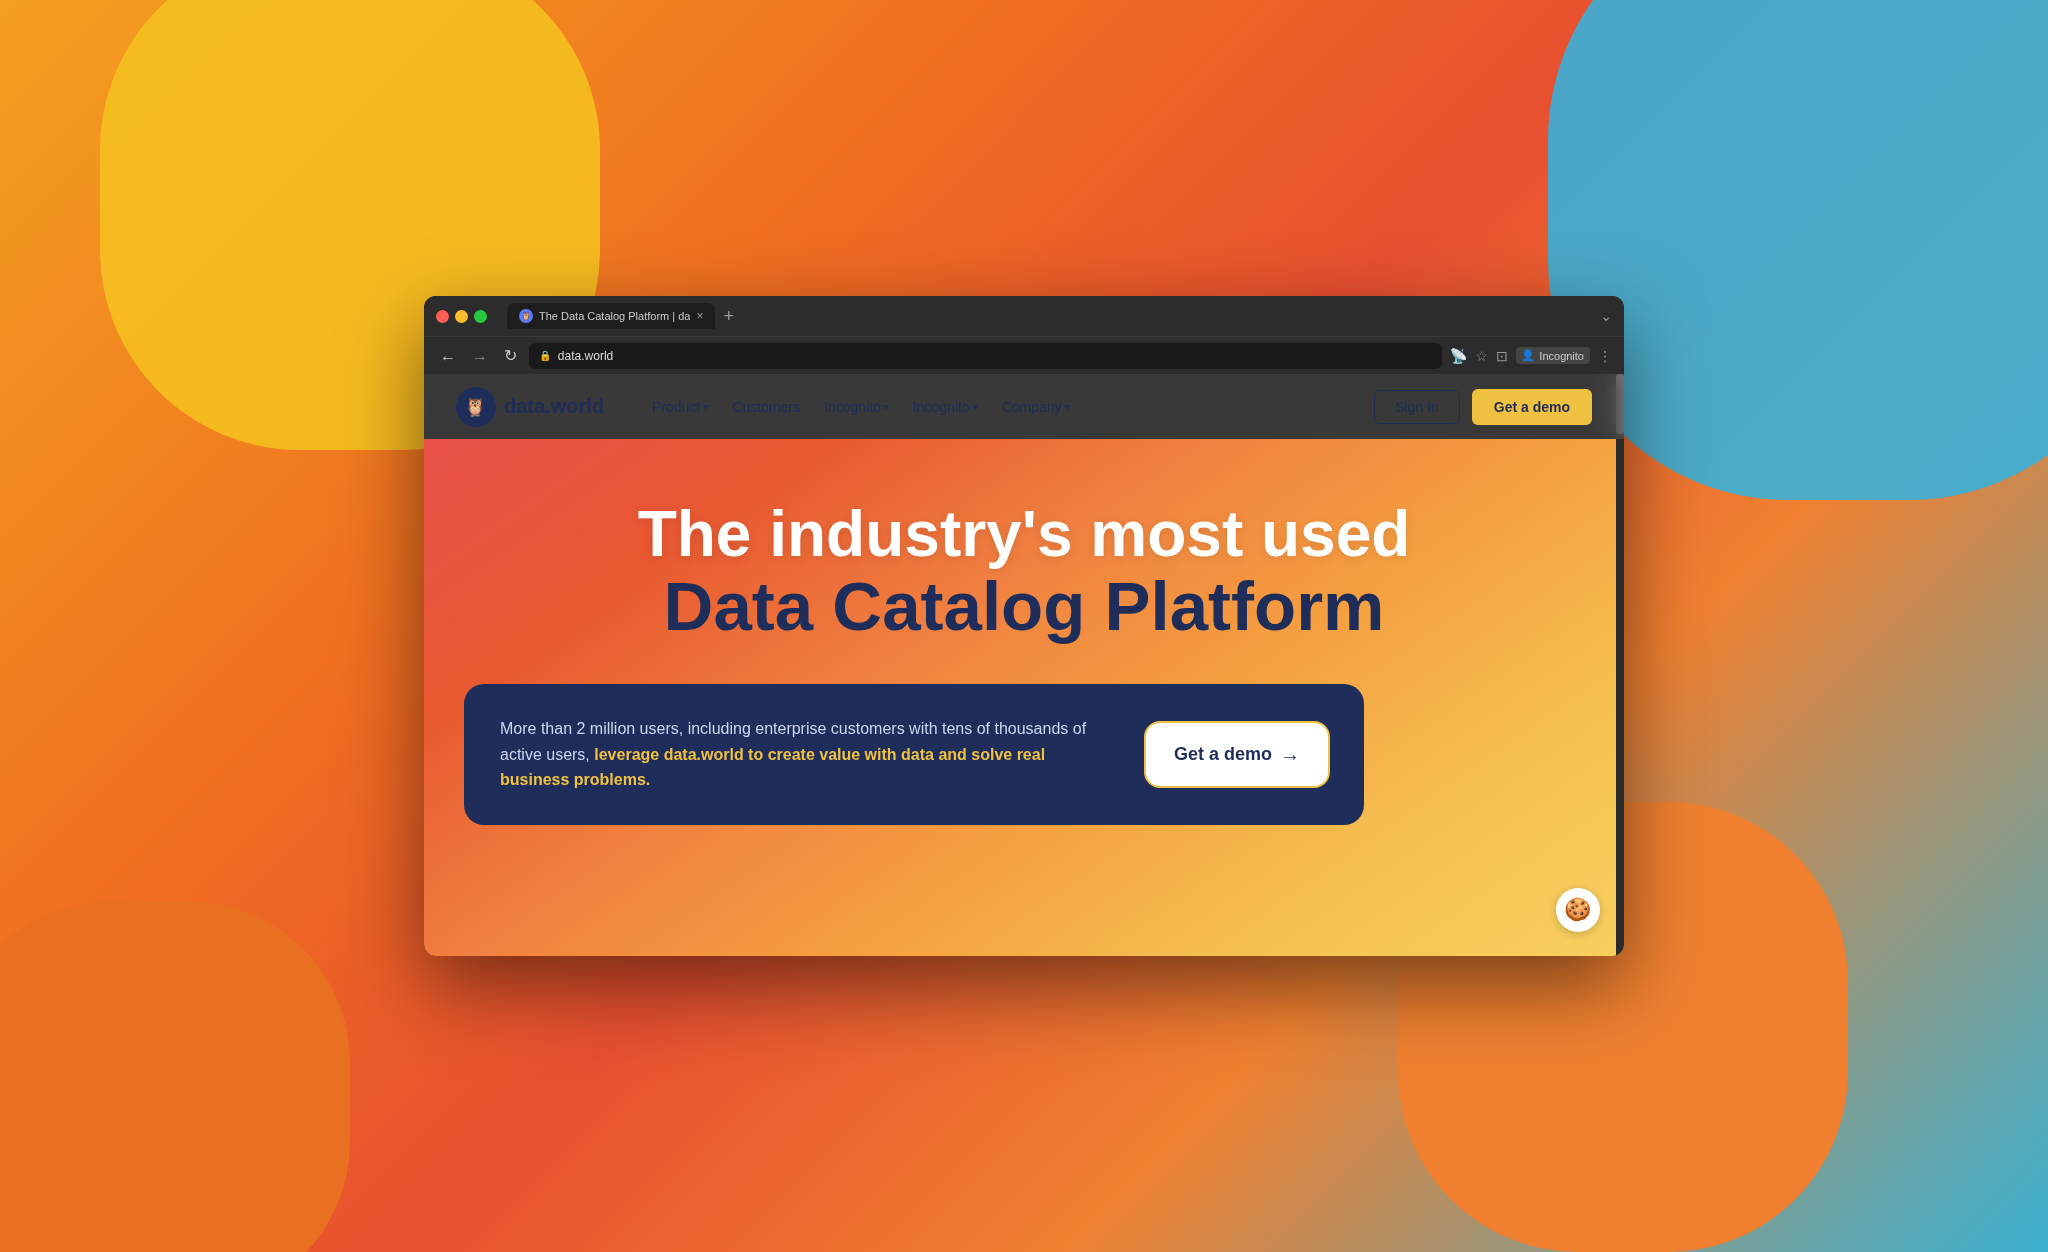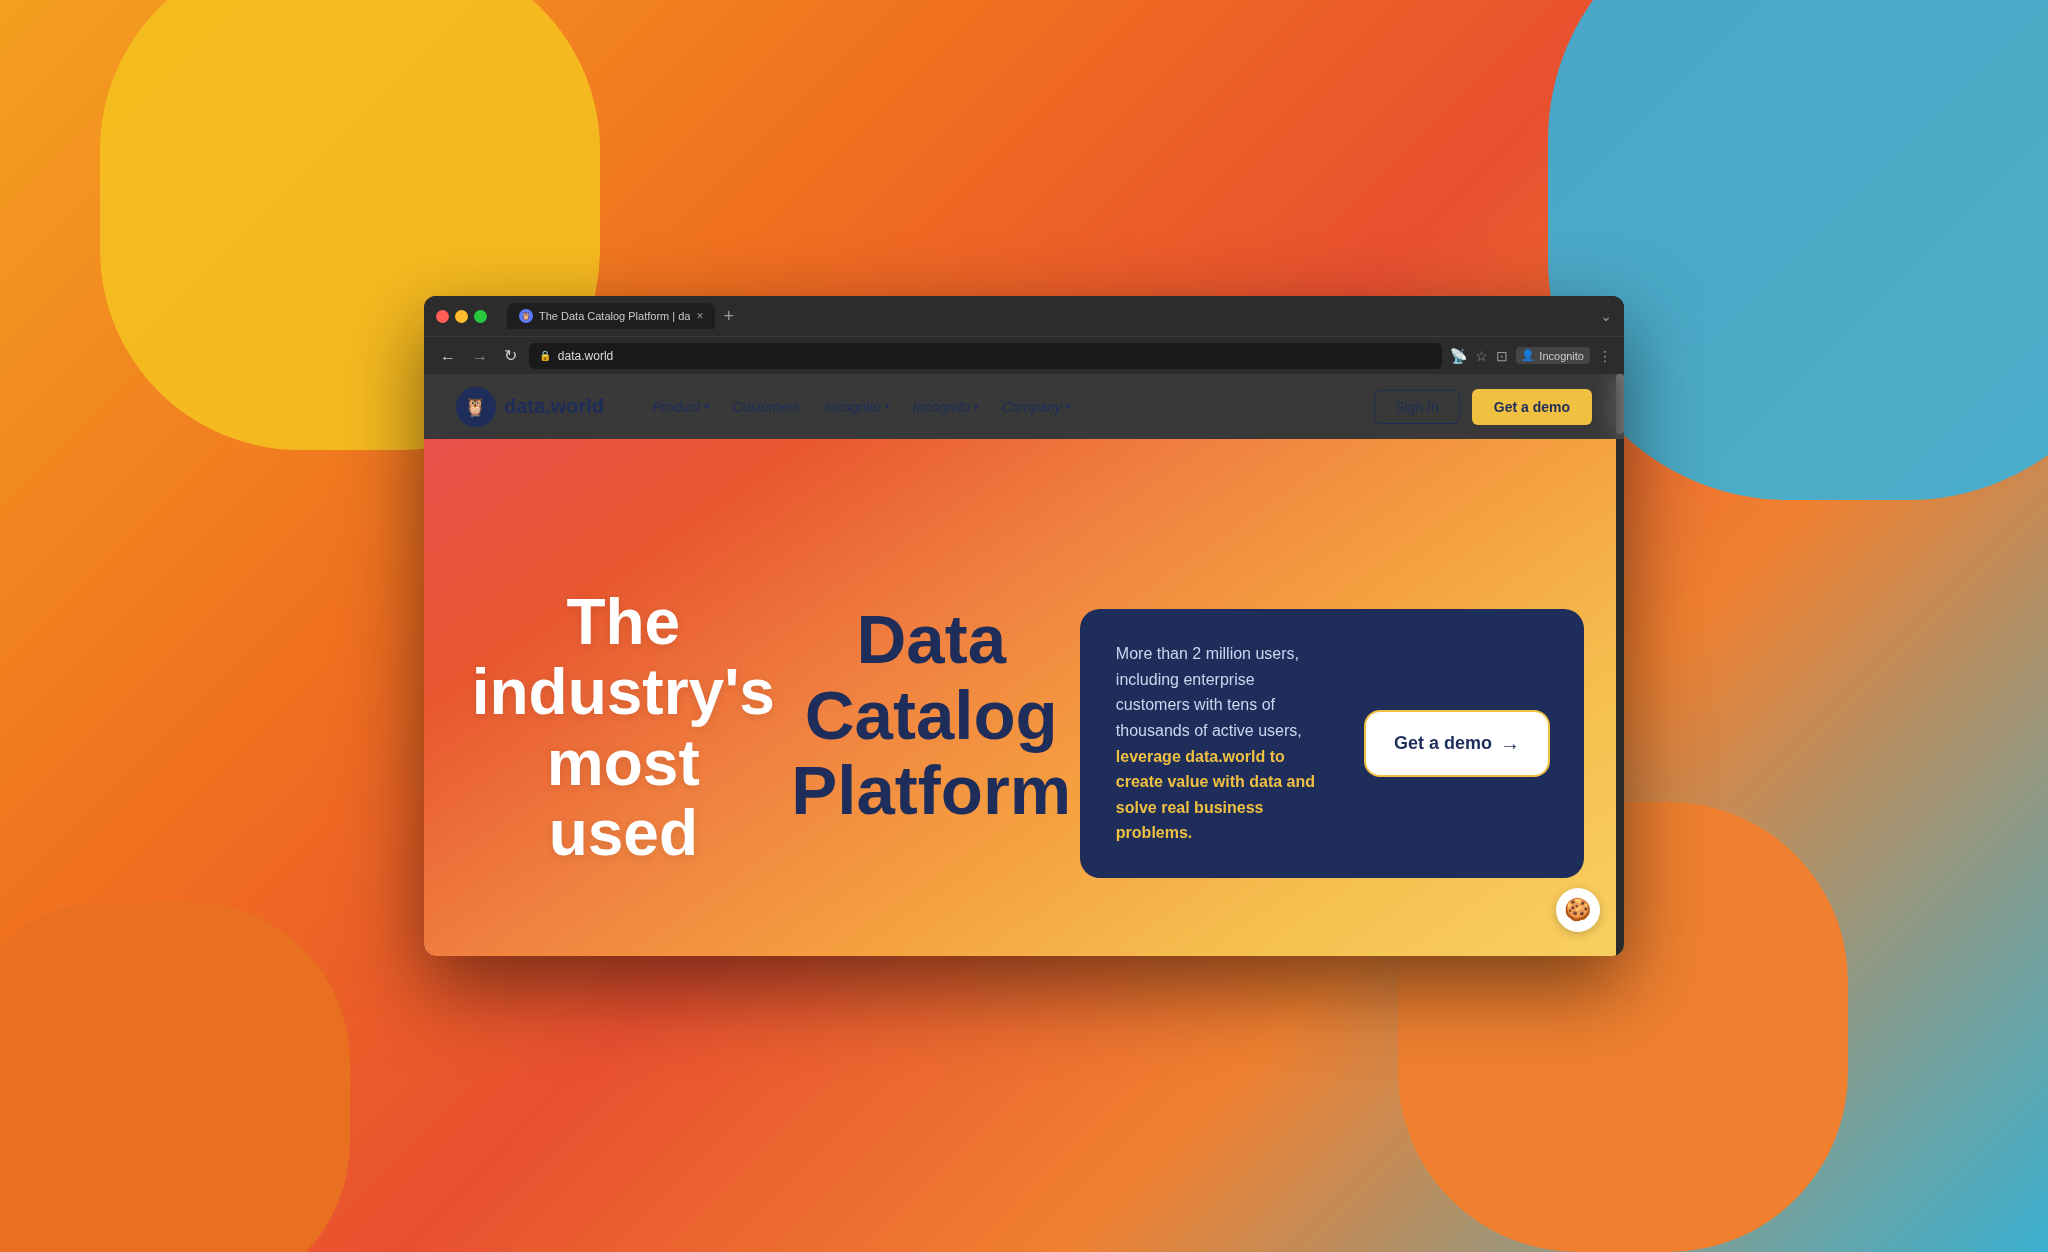--- a/index.html
+++ b/index.html
@@ -239,21 +239,20 @@
     .logo-text {
       font-size: 20px;
       font-weight: 600;
       color: #1e2d5a;
     }
     .nav-links {
       display: flex;
       align-items: center;
       gap: 24px;
       margin-left: 48px;
-      font-style: italic;
     }
     .nav-link {
       font-size: 14px;
       color: #1e2d5a;
       font-weight: 500;
       cursor: pointer;
       display: flex;
       align-items: center;
       gap: 3px;
     }
@@ -284,21 +283,21 @@
       font-size: 14px;
       font-weight: 600;
       cursor: pointer;
     }
 
     
     .hero {
       flex: 1;
       background: linear-gradient(145deg, #e8504a 0%, #e85830 20%, #f08040 40%, #f5a040 60%, #f5c050 80%, #f8d060 100%);
       display: flex;
-      align-items: center;
+      flex-direction: column;
       justify-content: flex-start;
       padding: 60px 40px 0;
       position: relative;
       overflow: hidden;
     }
 
     .hero-title-line1 {
       font-size: 64px;
       font-weight: 800;
       color: white;
@@ -318,21 +317,21 @@
     
     .info-card {
       background: #1e2d5a;
       border-radius: 20px;
       padding: 32px 36px;
       display: flex;
       align-items: center;
       gap: 40px;
       max-width: 900px;
       width: 100%;
-      margin-top: 32px;
+      margin-top: 15px;
     }
     .info-text {
       flex: 1;
       font-size: 16px;
       color: #ccd6f0;
       line-height: 1.6;
     }
     .info-highlight {
       color: #f0c040;
       font-weight: 700;

